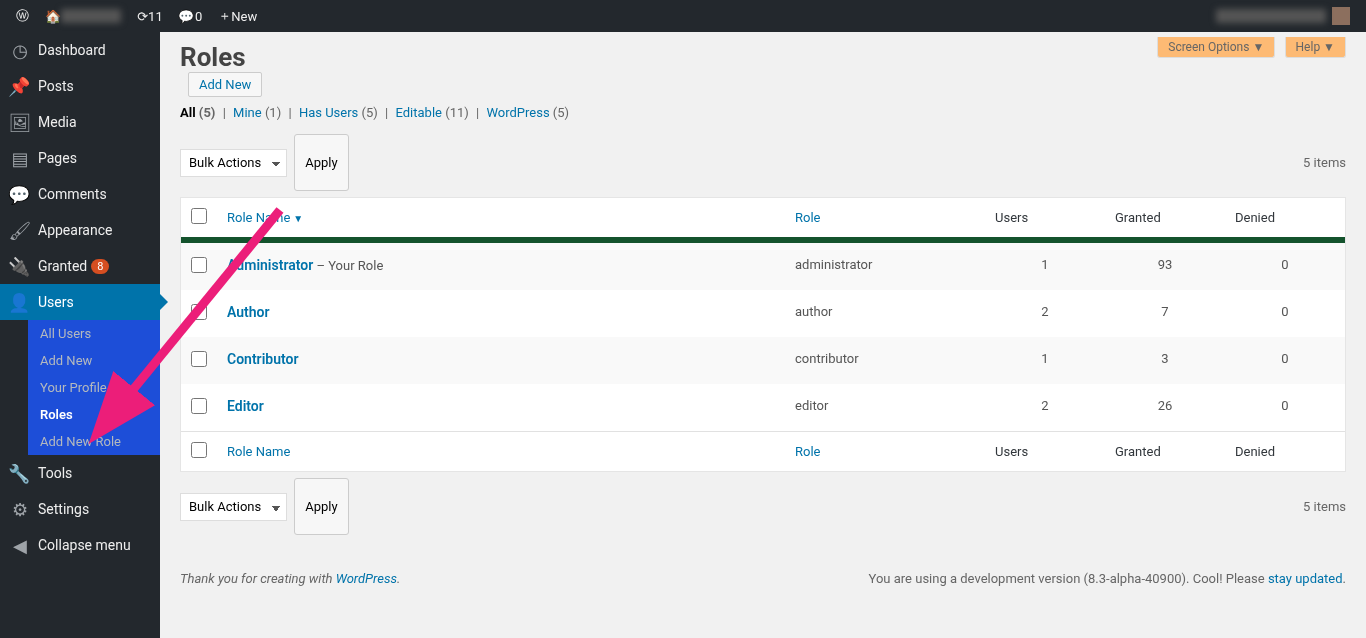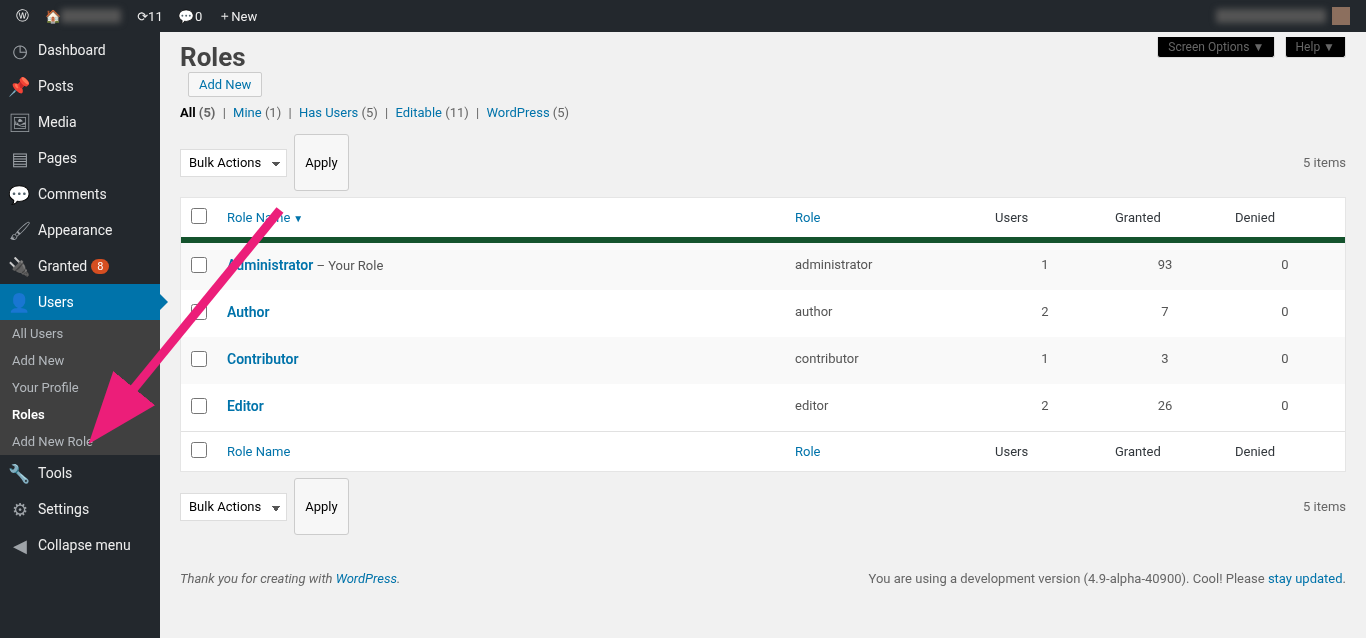--- a/index.html
+++ b/index.html
@@ -12,33 +12,33 @@
 #adminbar .ab-right { margin-left:auto; display:flex; align-items:center; }
 #adminbar .blur { filter:blur(3px); background:#555; width:60px; height:14px; border-radius:2px; }
 #adminbar .avatar-blur { width:18px; height:18px; background:#8c6f5e; margin-left:6px; }
 
 
 #adminmenu { position:fixed; top:32px; left:0; bottom:0; width:160px; background:#23282d; color:#eee; font-size:14px; }
 #adminmenu .menu-item { display:flex; align-items:center; padding:8px 10px; color:#eee; cursor:pointer; }
 #adminmenu .menu-item .mi-icon { width:20px; height:20px; margin-right:8px; display:inline-flex; align-items:center; justify-content:center; font-size:18px; color:#9ea3a8; }
 #adminmenu .menu-item.current { background:#0073aa; color:#fff; }
 #adminmenu .menu-item.current .mi-icon { color:#fff; }
-#adminmenu .submenu { background:#404040; }
+#adminmenu .submenu { background:#1d4ed8;margin-left:28px; }
 #adminmenu .submenu .sub-item { padding:6px 12px; color:#b4b9be; cursor:pointer; font-size:13px; }
 #adminmenu .submenu .sub-item.current { color:#fff; font-weight:600; }
 #adminmenu .arrow-pointer { position:absolute; right:-8px; top:50%; transform:translateY(-50%); width:0; height:0; border-top:8px solid transparent; border-bottom:8px solid transparent; border-left:8px solid #0073aa; }
 .badge { background:#d54e21; color:#fff; border-radius:9px; padding:1px 6px; font-size:11px; margin-left:4px; }
 
 
 #wpbody { margin-left:160px; padding-top:32px; }
 #wpbody-content { padding:10px 20px 40px; }
 .page-title-action { display:inline-block; margin-left:8px; padding:4px 10px; border:1px solid #ccc; border-radius:2px; background:#f7f7f7; color:#0073aa; font-size:13px; cursor:pointer; vertical-align:middle; }
 
 .top-right-buttons { float:right; margin-top:-5px; }
-.screen-btn { display:inline-block; padding:3px 10px; background:#000000; border:1px solid #ddd; border-top:none; border-radius:0 0 3px 3px; font-size:12px; color:#666; cursor:pointer; margin-left:6px; }
+.screen-btn { display:inline-block; padding:3px 10px; background:#fdba74; border:1px solid #ddd; border-top:none; border-radius:0 0 3px 3px; font-size:12px; color:#666; cursor:pointer; margin-left:6px; }
 
 .subsubsub { margin:8px 0; font-size:13px; color:#666; }
 .subsubsub .sep { padding:0 4px; }
 .subsubsub .count { color:#666; }
 .subsubsub .current { color:#000; font-weight:700; }
 
 .tablenav { display:flex; align-items:center; justify-content:space-between; padding:6px 0; }
 .tablenav select { padding:2px 24px 2px 8px; border:1px solid #ddd; background:#fff; font-size:13px; height:28px; appearance:none; background-image:linear-gradient(45deg,transparent 50%,#555 50%),linear-gradient(135deg,#555 50%,transparent 50%); background-position:right 10px top 12px,right 5px top 12px; background-size:5px 5px; background-repeat:no-repeat; }
 .tablenav .button { padding:20px 10px; border:1px solid #ccc; background:#f7f7f7; border-radius:3px; cursor:pointer; margin-left:4px; font-size:13px; }
 .tablenav .displaying-num { color:#666; font-size:13px; }
@@ -241,21 +241,21 @@
     <div class="tablenav">
       <div>
         <select><option>Bulk Actions</option></select>
         <button class="button">Apply</button>
       </div>
       <span class="displaying-num">5 items</span>
     </div>
 
     <div id="footer">
       <div><em><span>Thank you for creating with </span><a>WordPress</a>.</em></div>
-      <div><span>You are using a development version (4.9-alpha-40900). Cool! Please </span><a>stay updated</a>.</div>
+      <div><span>You are using a development version (8.3-alpha-40900). Cool! Please </span><a>stay updated</a>.</div>
     </div>
   </div>
 </div>
 
 <svg class="annotation-arrow" width="230" height="260">
   <defs>
     <marker id="arrowhead" markerWidth="8" markerHeight="8" refX="6" refY="3" orient="auto">
       <polygon points="0 0, 8 3, 0 6" fill="#ec1e79"></polygon>
     </marker>
   </defs>

